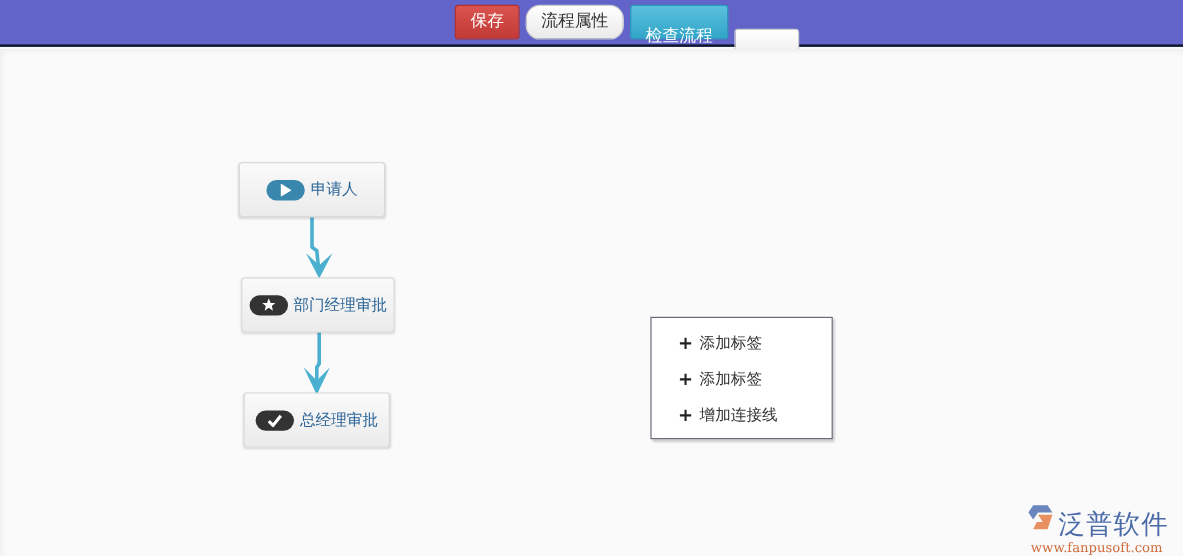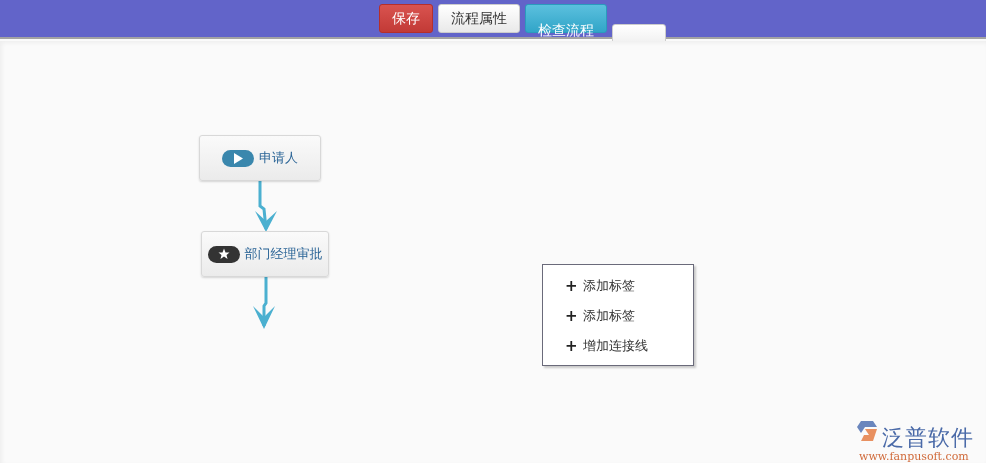--- a/index.html
+++ b/index.html
@@ -1,18 +1,18 @@
 <!DOCTYPE html>
 <html><head>
 <meta charset="utf-8">
 <style>
   * { box-sizing: border-box; margin: 0; padding: 0; }
   html, body { width: 986px; height: 463px; overflow: hidden; }
   body { font-family: "DejaVu Sans", "Liberation Sans", sans-serif; background: #fafafa; position: relative; }
-  .topbar { position: absolute; left: 0; top: 0; width: 986px; height: 39px; background: #6264c9; border-bottom: 2px solid #a3a3a3; }
+  .topbar { position: absolute; left: 0; top: 0; width: 986px; height: 39px; background: #6264c9; border-bottom: 2px solid #0f172a; }
   .toolbar { position: absolute; top: 4px; left: 379px; display: flex; gap: 5px; }
   .btn { height: 29px; padding: 0 12px; font-size: 14px; line-height: 27px; border-radius: 3px; border: 1px solid #ccc; cursor: pointer; white-space: nowrap; font-family: "DejaVu Sans", sans-serif; }
   .btn-danger { background: linear-gradient(#d9534f, #c23a36); color: #fff; border-color: #b52f2b; }
   .btn-default { background: linear-gradient(#fff, #e9e9e9); color: #333; border-color: #ccc; }
   .btn-info { background: linear-gradient(#5bc0de, #31a5c8); color: #fff; border-color: #2a9bbd; }
   .canvas { position: absolute; left: 0; top: 41px; width: 986px; height: 422px; background: #fafafa; box-shadow: inset 2px 2px 4px rgba(0,0,0,0.05); }
   .node { position: absolute; height: 46px; background: linear-gradient(#fafafa, #ebebeb); border: 1px solid #d8d8d8; border-radius: 3px; box-shadow: 0 1px 2px rgba(0,0,0,0.15); display: flex; align-items: center; justify-content: center; gap: 5px; cursor: move; }
   .pill { width: 32px; height: 17px; border-radius: 9px; display: flex; align-items: center; justify-content: center; }
   .pill svg { display: block; }
   .node-label { font-size: 13px; color: #2a6496; white-space: nowrap; }
@@ -24,21 +24,21 @@
   .logo-row { display: flex; align-items: center; gap: 3px; }
   .logo-text { font-size: 22px; color: #4a6aa8; letter-spacing: 1px; line-height: 26px; margin-top: 11px; }
   .logo-url { font-family: "DejaVu Serif", serif; font-size: 11px; color: #d06a3a; margin-top: -1px; margin-left: 4px; }
 </style>
 </head>
 <body>
 
 <div class="topbar">
   <div class="toolbar">
     <button class="btn btn-danger" style="width:54px;padding:0;">保存</button>
-    <button class="btn btn-default" style="width:82px;padding:0;">流程属性</button>
+    <button class="btn btn-default" style="width:82px;padding:0;border-radius:12px;">流程属性</button>
     <button class="btn btn-info" style="width:82px;padding:12px;">检查流程</button>
     <button class="btn btn-default" style="width:54px;padding:11px;margin-top:20px;">刷新</button>
   </div>
 </div>
 
 <div class="canvas">
   <svg class="edges" width="986" height="422">
 
     <g style="pointer-events:stroke">
       <polyline points="260,140 260,165 264,168 266,188" fill="none" stroke="#4bb0d0" stroke-width="3"></polyline>
@@ -62,20 +62,28 @@
 
   <div class="node" style="left:199px;top:94px;width:122px;">
     <span class="pill" style="background:#3a87ad;">
       <svg width="10" height="11" viewBox="0 0 10 11">
           <polygon points="1,0 10,5.5 1,11" fill="#fff"></polygon>
         </svg>
     </span>
     <span class="node-label">申请人</span>
   </div>
 
+  <div class="node" style="left:203px;top:286px;width:122px;">
+    <span class="pill" style="background:#333;">
+      <svg width="12" height="11" viewBox="0 0 12 11">
+          <polyline points="1,6 4.5,9.5 11,1.5" fill="none" stroke="#fff" stroke-width="2.6"></polyline>
+        </svg>
+    </span>
+    <span class="node-label">总经理审批</span>
+  </div>
 </div>
 
 <div class="ctx">
   <div class="ctx-item">
     <span class="ctx-plus">+</span>
     <span>添加标签</span>
   </div>
   <div class="ctx-item">
     <span class="ctx-plus">+</span>
     <span>添加标签</span>

